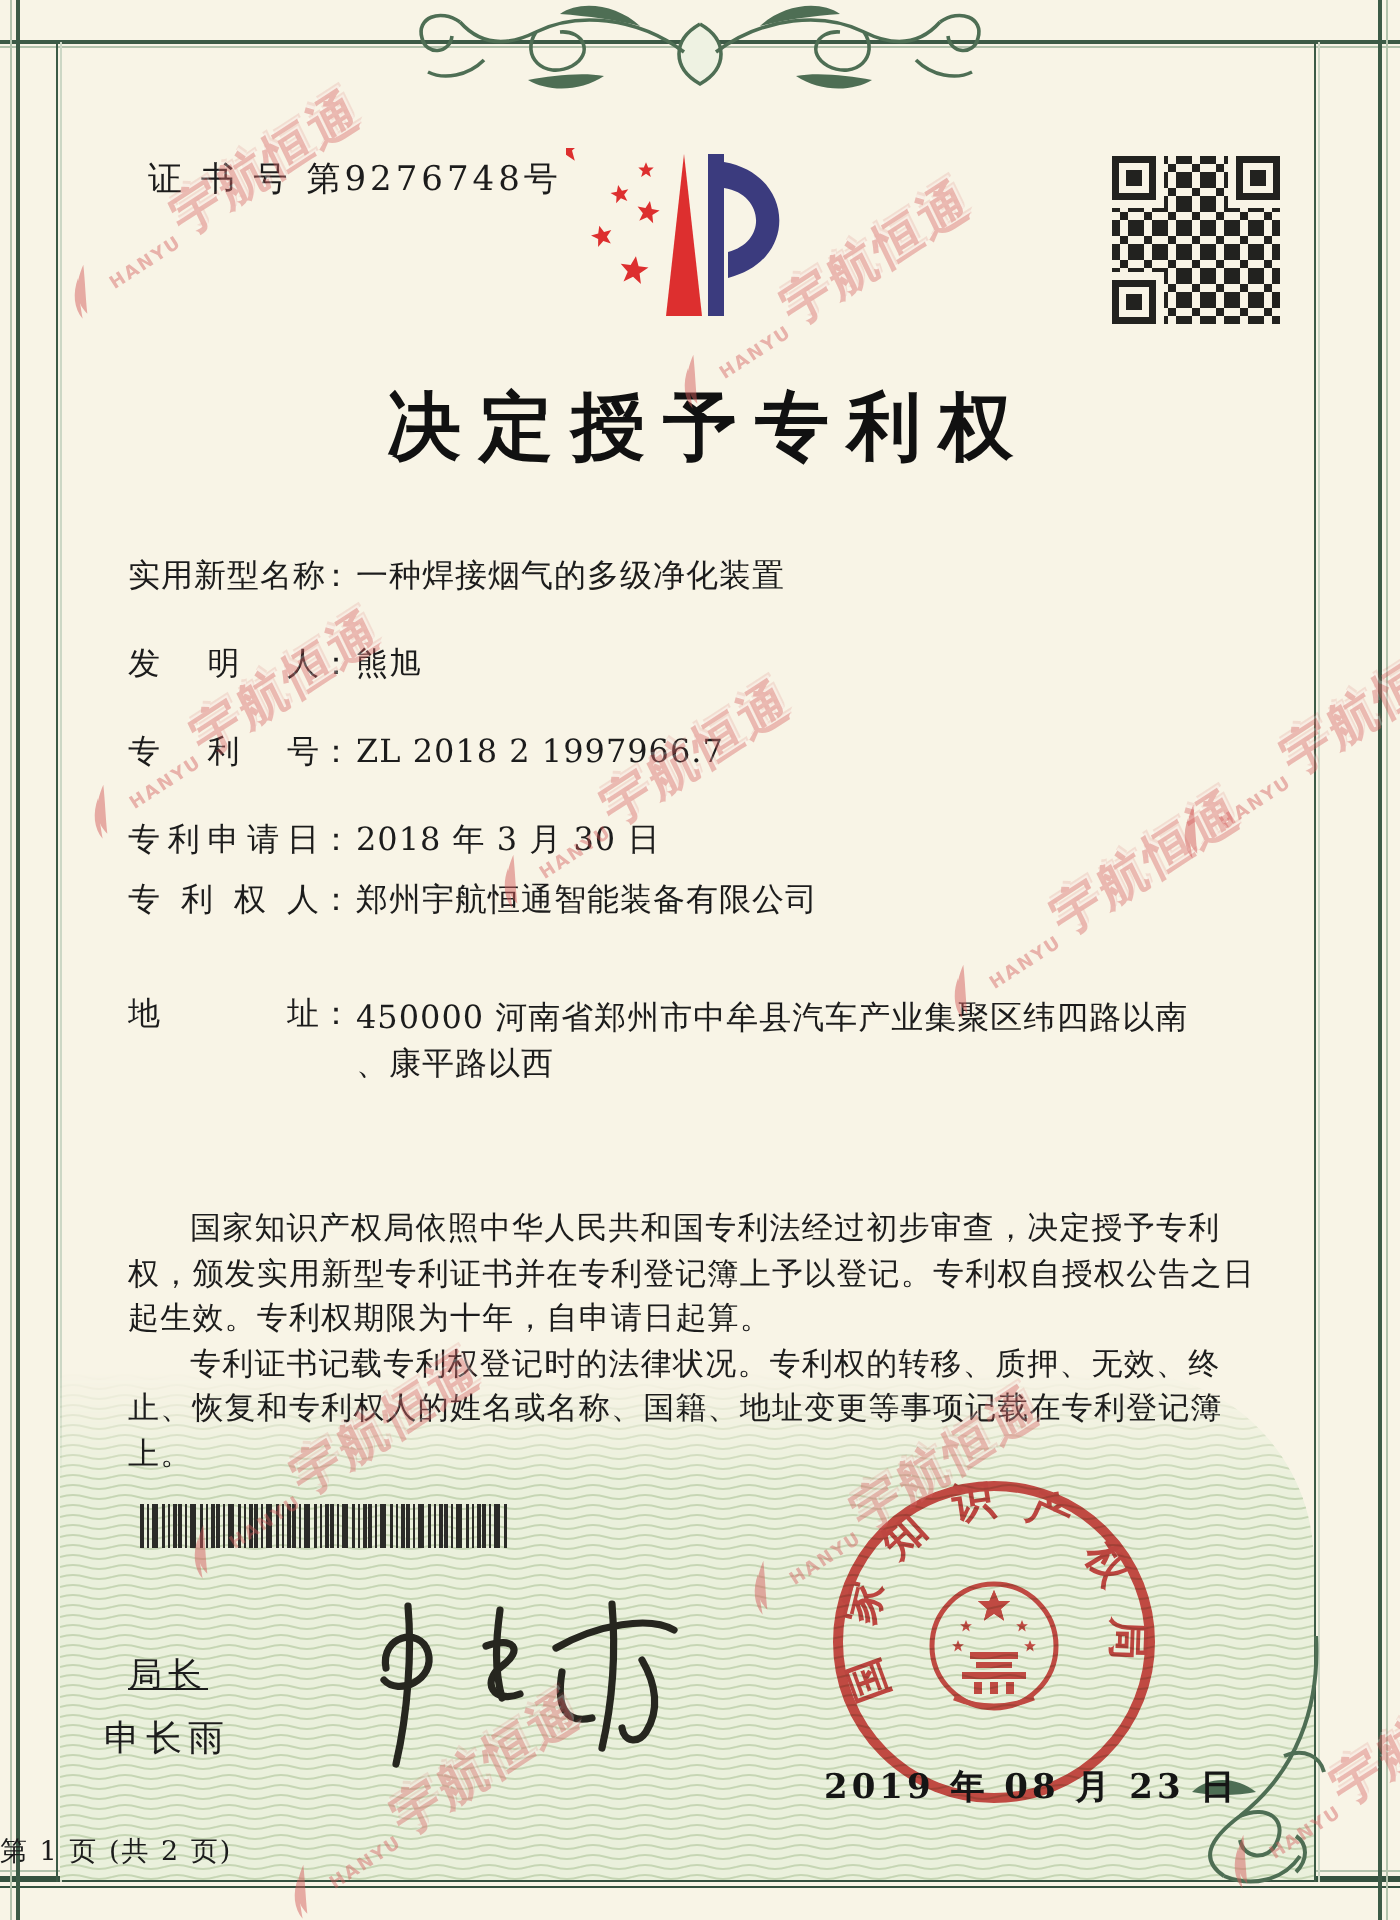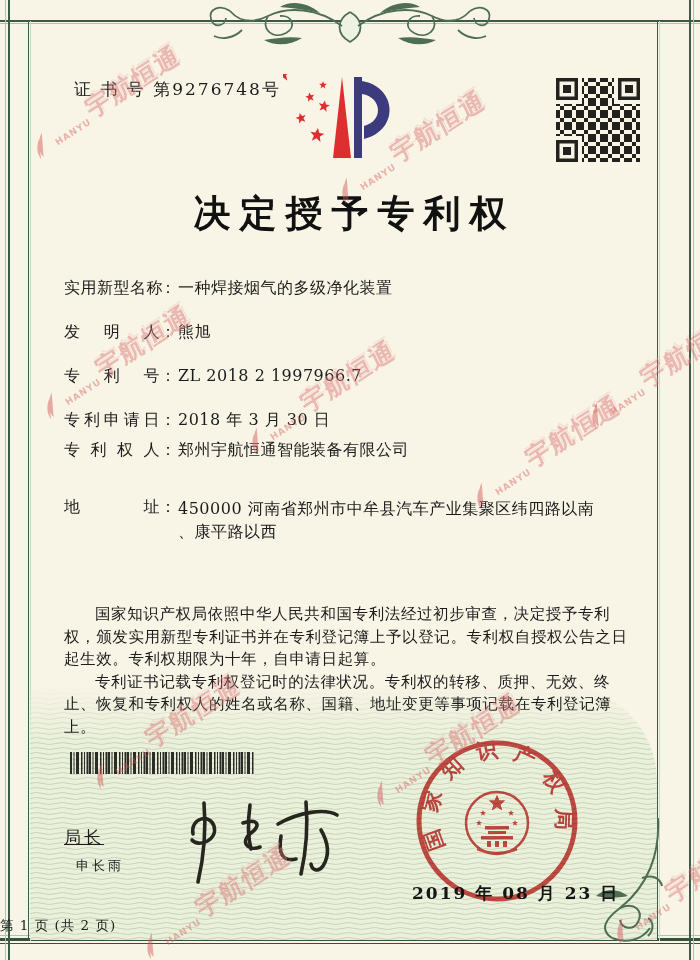--- a/index.html
+++ b/index.html
@@ -44,21 +44,21 @@
   .fcolon{display:inline-block; width:18px; vertical-align:top;}
   .fval{display:inline-block; vertical-align:top;}
   .fval-wrap{display:inline-block; vertical-align:top; line-height:23px;}
   .fval-grant{display:inline-block; width:167px; vertical-align:top;}
   
   .paras{position:absolute; left:64px; top:563px; width:574px; z-index:4;margin-top:40px;}
   .paras p{margin:0; font-size:15.5px; line-height:22.5px; text-indent:2em; letter-spacing:0.6px;}
   
   .barcode{position:absolute; left:70px; top:752px; z-index:4;}
   .director-title{position:absolute; left:64px; top:826px; font-size:17px; letter-spacing:3px; z-index:4;text-decoration:underline;}
-  .director-name{position:absolute; left:76px; top:857px; font-size:13px; letter-spacing:3px; z-index:4;}
+  .director-name{position:absolute; left:52px; top:857px; font-size:18px; letter-spacing:3px; z-index:4;}
   .signature{position:absolute; left:175px; top:792px; z-index:4;}
   .seal{position:absolute; left:407px; top:731px; z-index:5; opacity:.9; mix-blend-mode:multiply;}
   .seal-date{position:absolute; left:412px; top:882px; font-size:17px; font-weight:bold; letter-spacing:2px; z-index:6; color:#151515;}
   .footer{position:absolute; left:0; right:0; top:917px; text-align:left; font-size:13.5px; letter-spacing:1px; z-index:4;}
   
   .ornament-top{position:absolute; left:170px; top:0; z-index:2;}
   .ornament-corner{position:absolute; left:588px; top:818px; z-index:2;}
   
   .wm{
     position:absolute; z-index:7; pointer-events:none;

